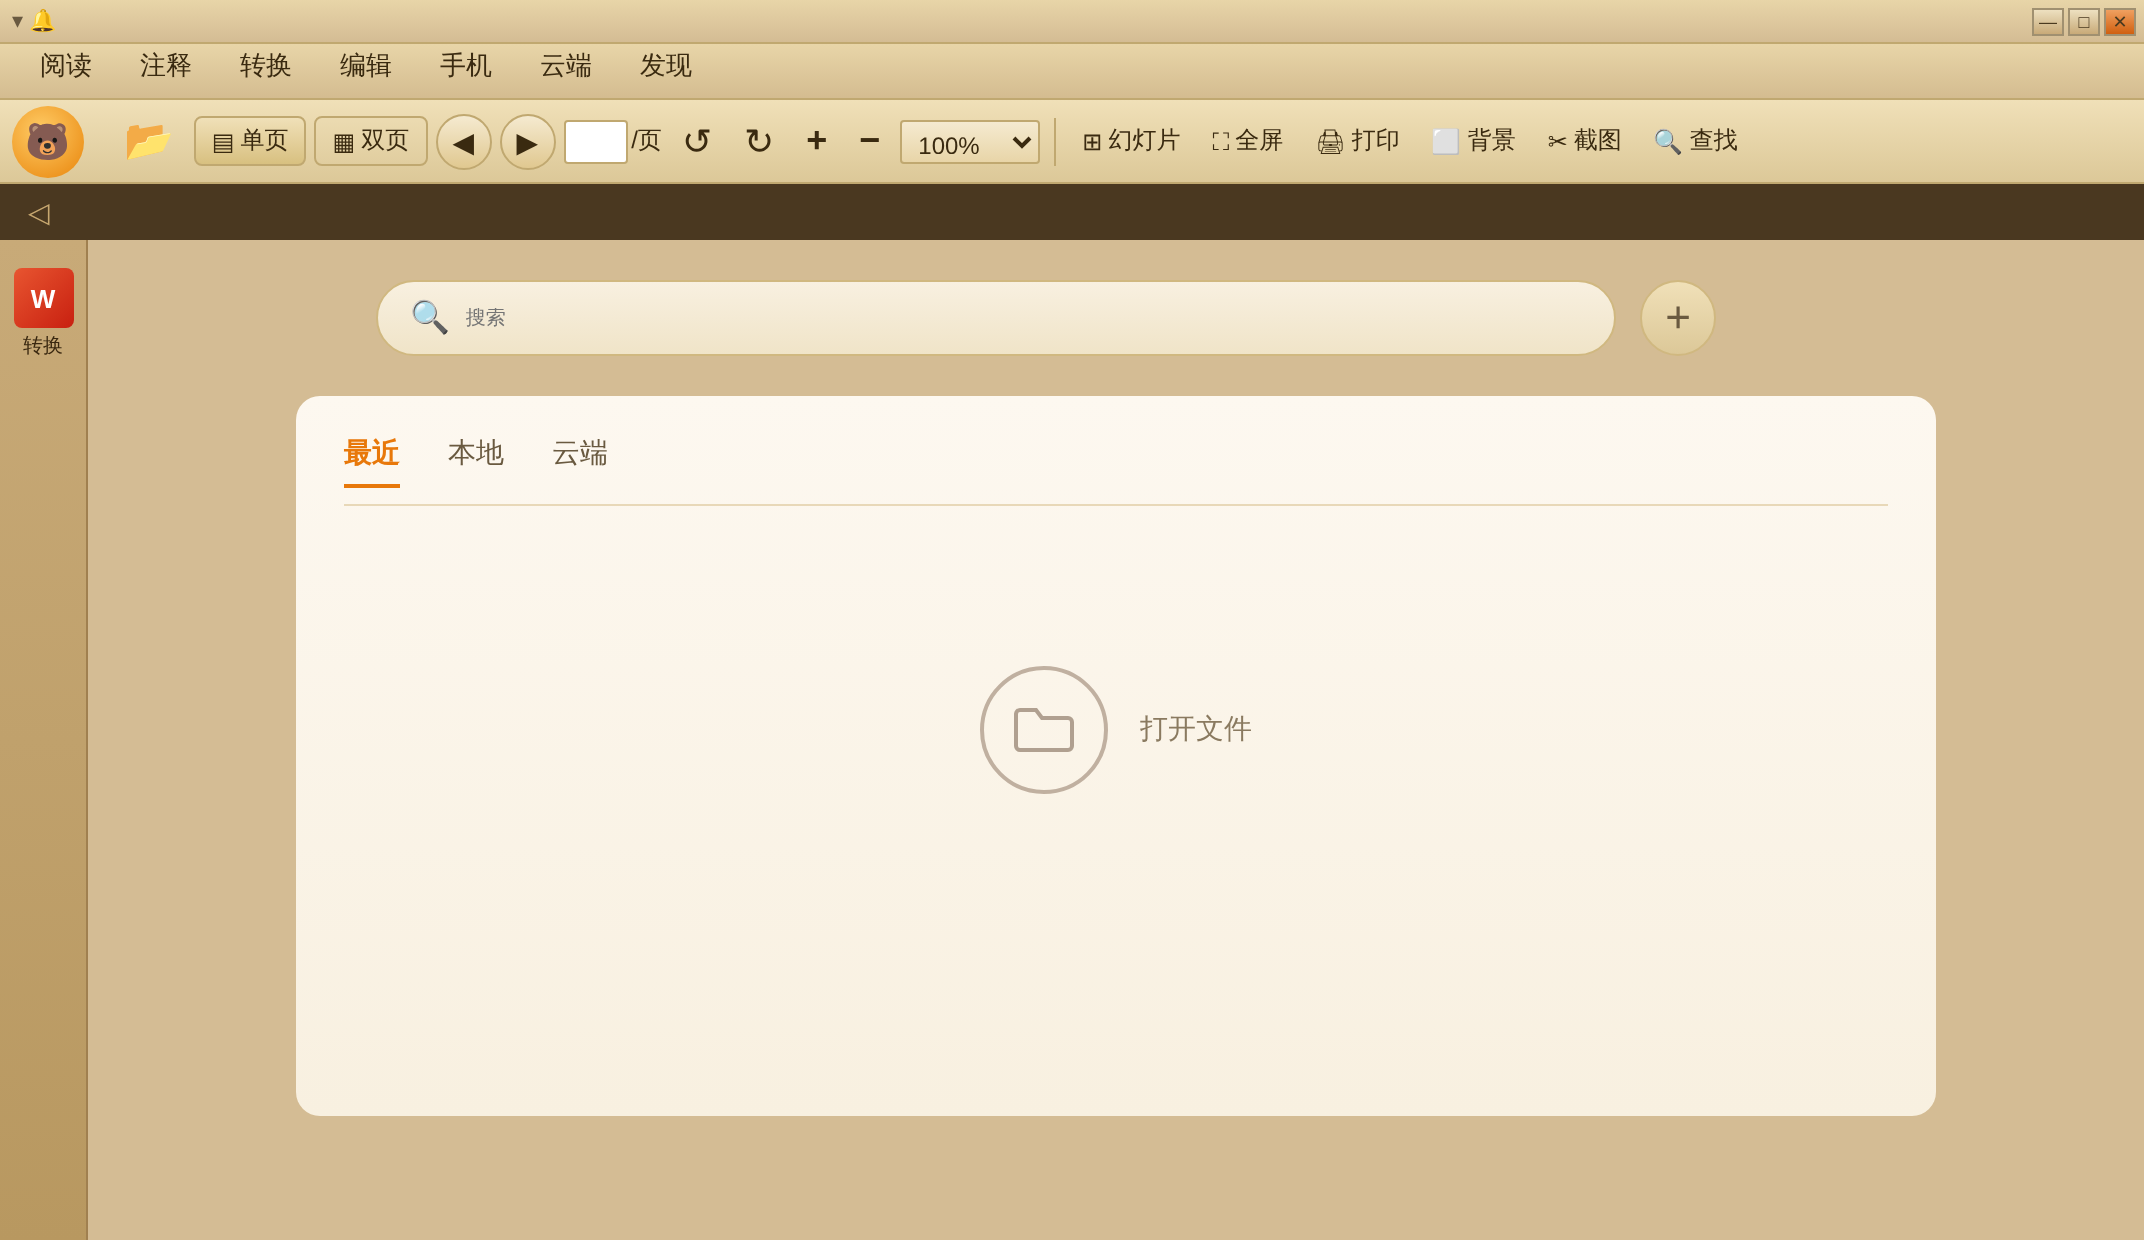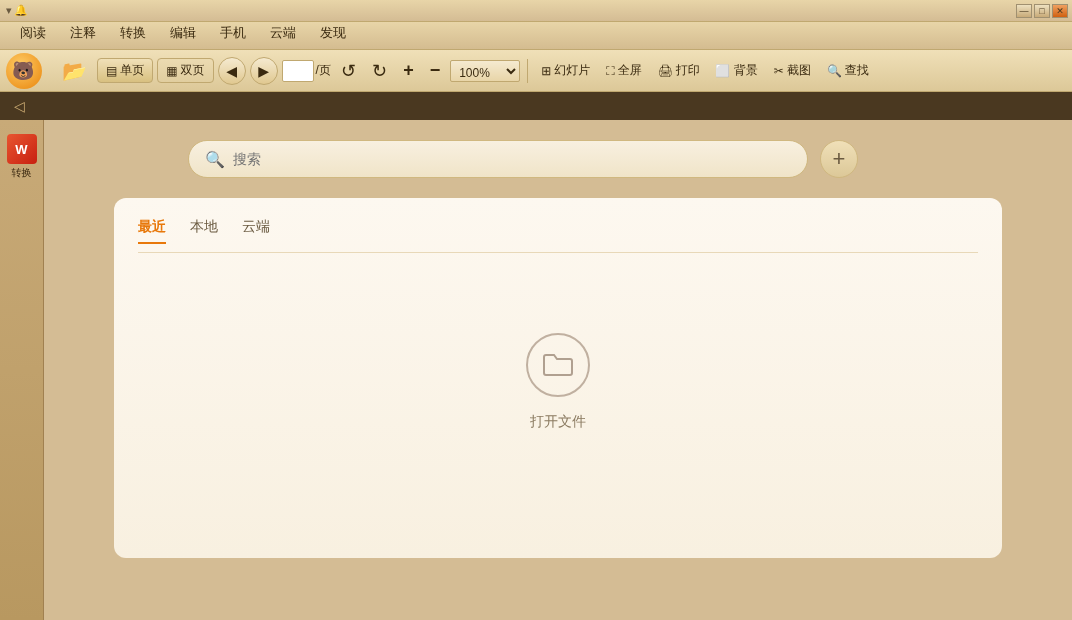--- a/index.html
+++ b/index.html
@@ -214,21 +214,21 @@
       gap: 8px;
     }
     .search-icon {
       color: #a08060;
       font-size: 16px;
     }
     .search-input {
       flex: 1;
       border: none;
       background: transparent;
-      font-size: 14px;
+      font-size: 10px;
       color: #6a5a40;
       outline: none;
     }
 
     
     .add-btn {
       width: 38px;
       height: 38px;
       border-radius: 50%;
       background: linear-gradient(to bottom, #f0e0b8, #dcc898);
@@ -243,21 +243,21 @@
 
     .search-row {
       display: flex;
       align-items: center;
       gap: 12px;
       width: 740px;
     }
 
     
     #file-panel {
-      width: 888px;
+      width: 820px;
       min-height: 360px;
       background: linear-gradient(to bottom, #fdf8f0, #f8f0e0);
       border-radius: 12px;
       padding: 20px 24px;
     }
 
     
     .tabs {
       display: flex;
       gap: 24px;
@@ -273,21 +273,21 @@
     }
     .tab.active {
       color: #e8780a;
       border-bottom: 2px solid #e8780a;
       font-weight: bold;
     }
 
     
     .empty-state {
       display: flex;
-      flex-direction: column;
+      flex-direction: row;
       align-items: center;
       justify-content: center;
       padding: 60px 0;
       gap: 16px;
     }
     .folder-icon-circle {
       width: 64px;
       height: 64px;
       border-radius: 50%;
       border: 2px solid #c0b0a0;

